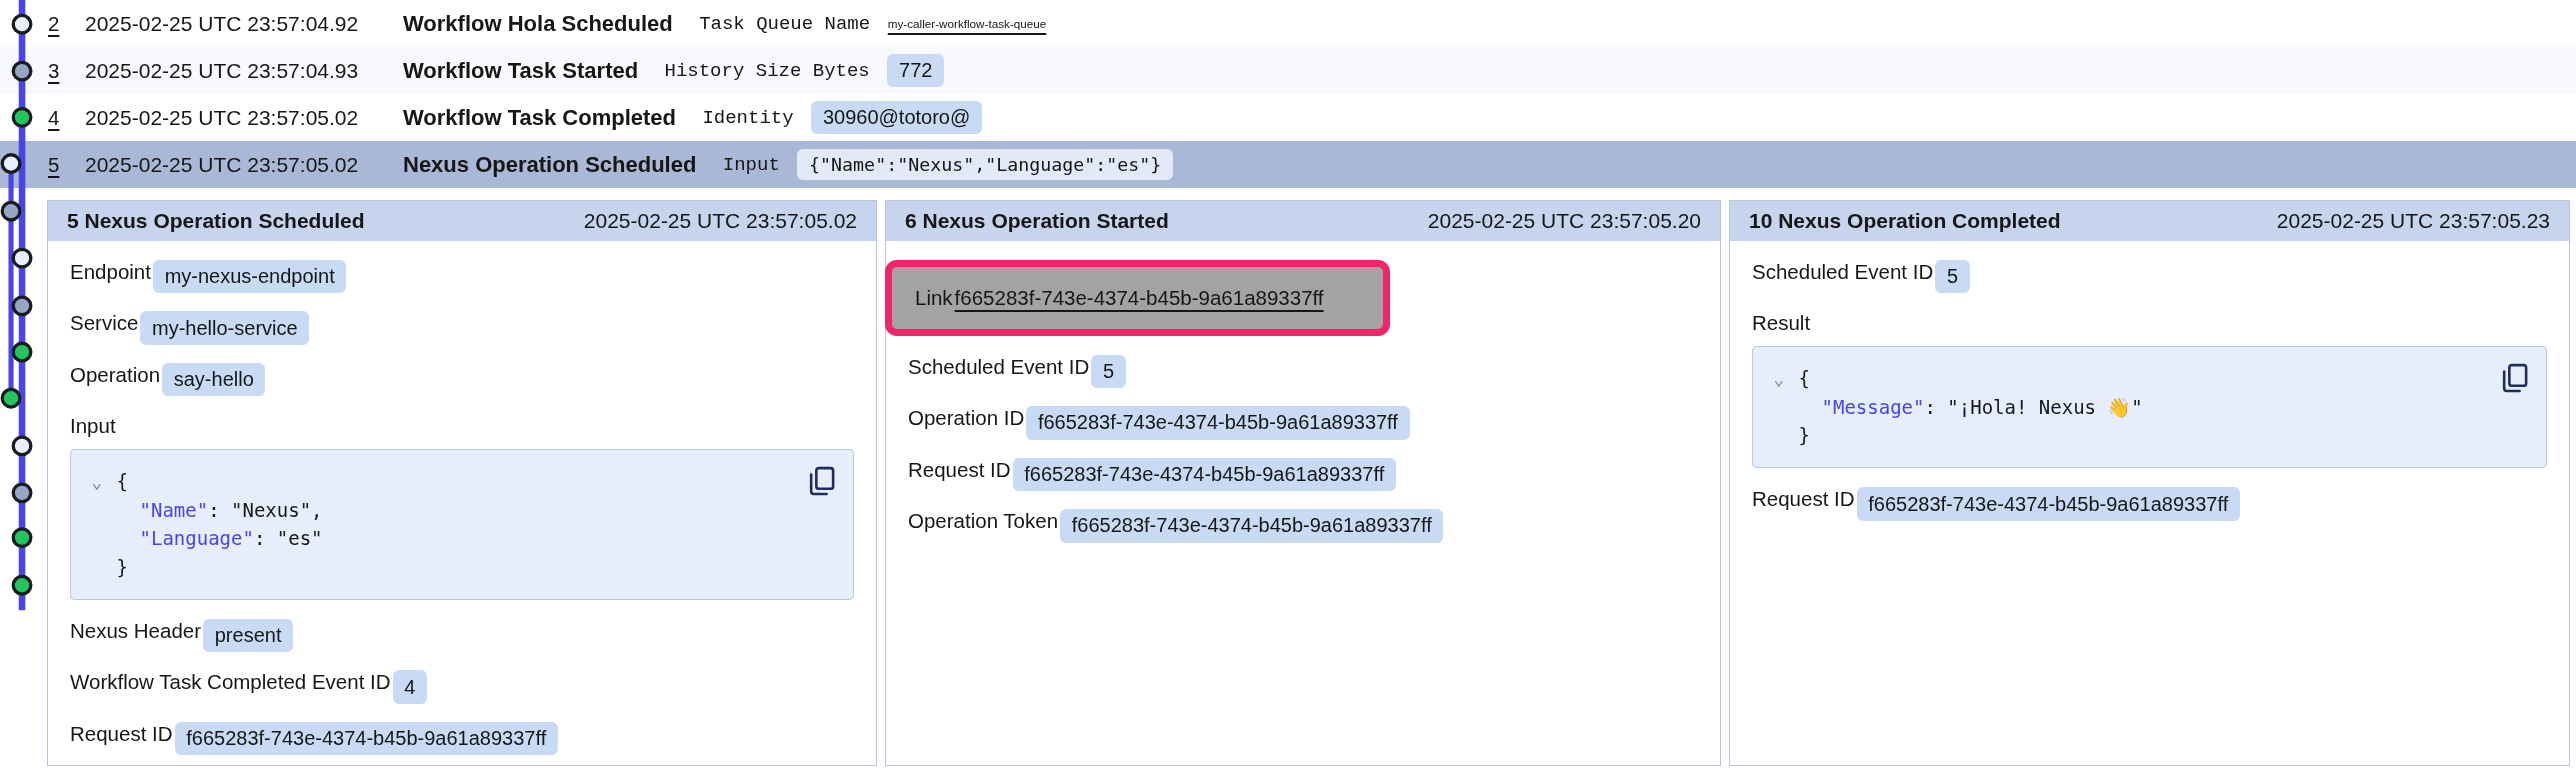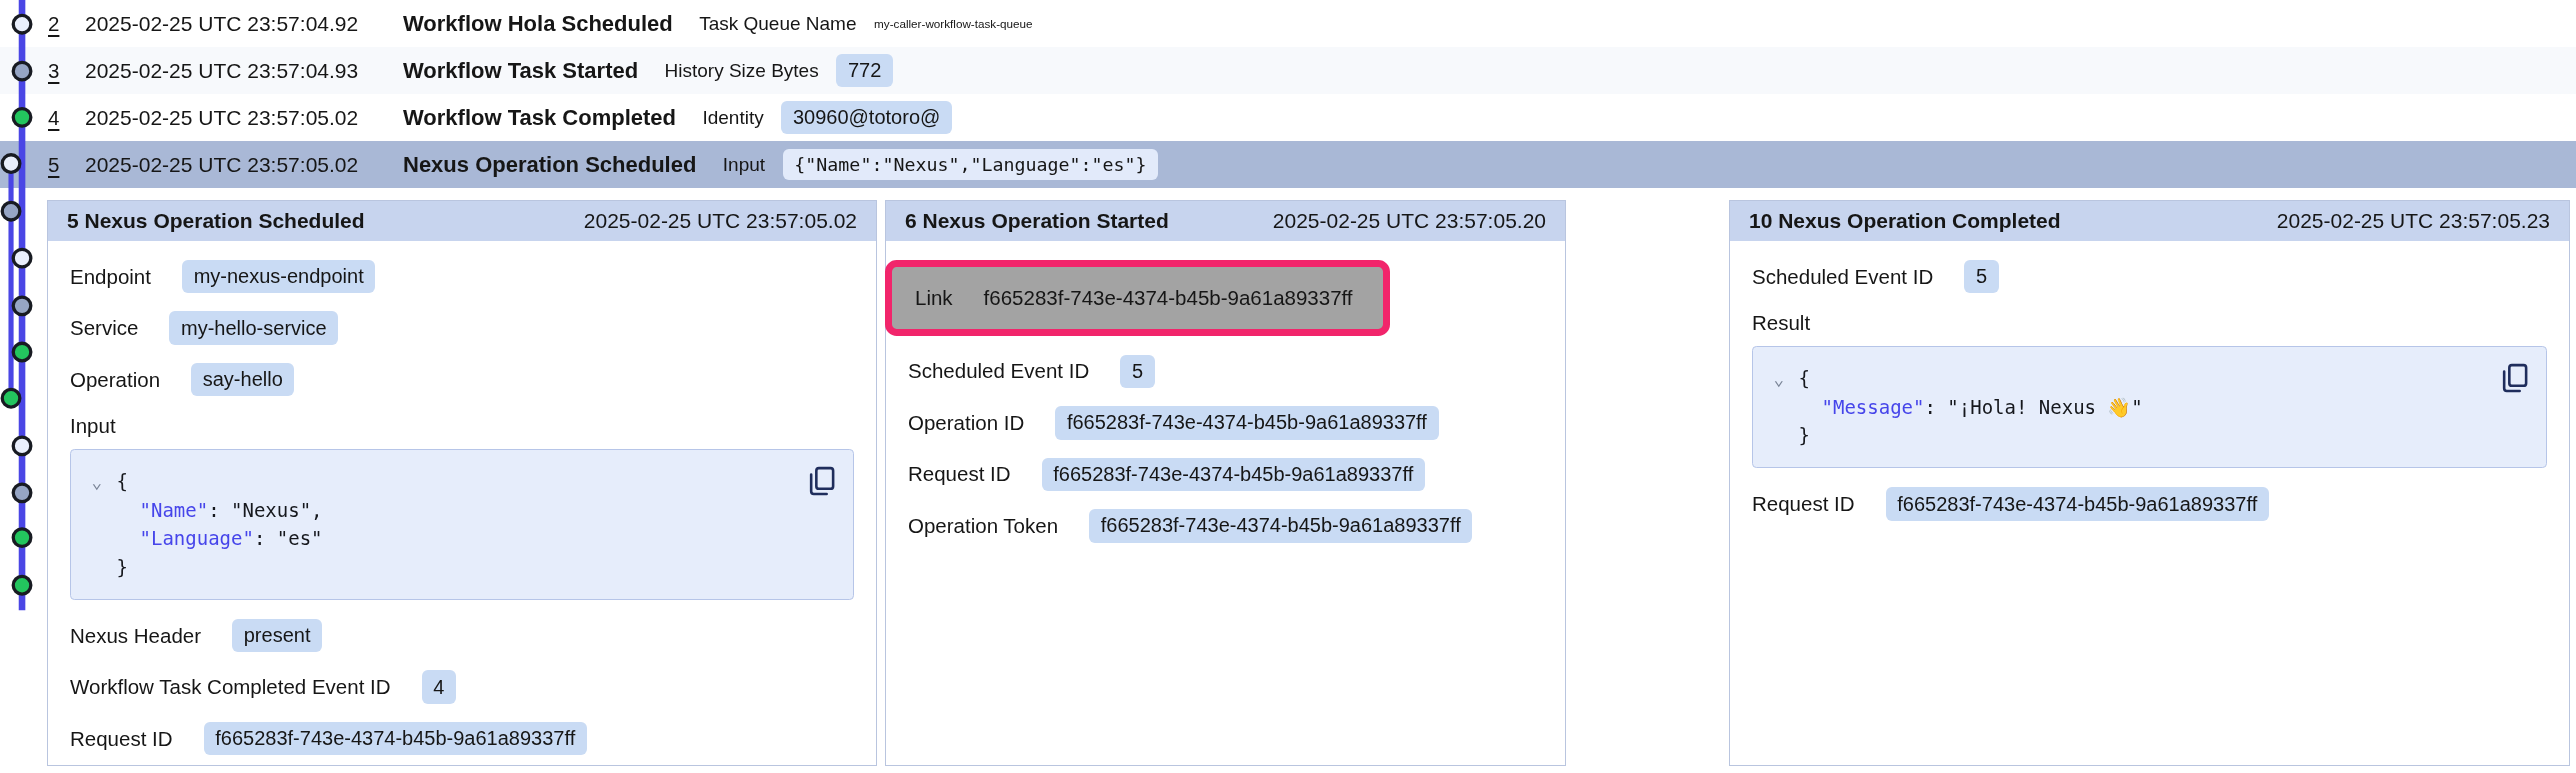--- a/index.html
+++ b/index.html
@@ -8,46 +8,46 @@
 
   
   .events{position:absolute;left:0;top:0;width:100%;}
   .event-row{height:47px;display:flex;align-items:center;padding-left:48px;box-sizing:border-box;}
   .event-row.alt{background:#f7f9fc;}
   .event-row.selected{background:var(--selected_row);}
   .ev-num{width:37px;font-size:20.5px;font-weight:500;text-decoration:underline;
           text-underline-offset:4.4px;text-decoration-thickness:1.8px;cursor:pointer;}
   .ev-time{width:318px;font-size:21px;}
   .ev-name{font-size:22px;font-weight:700;margin-right:26.4px;white-space:nowrap;}
-  .ev-detail-label{font-size:19px;margin-right:17.6px;white-space:nowrap;}
+  .ev-detail-label{font-size:19px;margin-right:17.6px;white-space:nowrap;font-family:Liberation Mono, monospace;}
   .badge{background:var(--badge_bg);border-radius:5.9px;padding:5.1px 11.7px;font-size:20px;white-space:nowrap;}
   .selected .badge{background:#e2eafa;}
   .mono{font-family:"DejaVu Sans Mono",monospace;font-size:18.3px;}
-  .link{text-underline-offset:5.1px;text-decoration-thickness:1.8px;
+  .link{text-decoration:underline;text-underline-offset:5.1px;text-decoration-thickness:1.8px;
         font-weight:500;cursor:pointer;color:#161616;white-space:nowrap;}
 
   
   .timeline{position:absolute;left:0;top:0;z-index:3;pointer-events:none;}
   .tl-line{stroke:var(--accent_blue);}
   .dot{stroke:#181b22;stroke-width:4.5;}
   .dot-scheduled{fill:var(--dot_scheduled);}
   .dot-started{fill:var(--dot_started);}
   .dot-completed{fill:var(--dot_completed);}
 
   
   .panel{position:absolute;top:200px;height:566px;box-sizing:border-box;background:#fff;
          border:1.5px solid var(--panel_border);}
   #panel1{left:47px;width:830px;}
-  #panel2{left:885px;width:681px;}
+  #panel2{left:885px;width:836px;}
   #panel3{left:1729px;width:841px;}
   .panel-header{height:40px;background:var(--panel_header);display:flex;justify-content:space-between;
                 align-items:center;padding:0 19px;font-size:21px;gap:35px;}
   .panel-title{font-weight:600;}
   .panel-body{padding:19px 22px;position:relative;box-sizing:border-box;}
-  .frow{display:flex;align-items:center;margin-bottom:18.3px;font-size:20.5px;gap:31px;}
+  .frow{display:flex;align-items:flex-start;margin-bottom:18.3px;font-size:20.5px;gap:2px;}
   .flabel{white-space:nowrap;}
   .sublabel{font-size:20.5px;margin:4.4px 0 10.3px 0;}
 
   .codeblock{background:var(--code_bg);border:1.5px solid #b6c5e8;border-radius:4.4px;
              padding:17.6px 20.5px;position:relative;font-family:"DejaVu Sans Mono",monospace;
              font-size:19px;line-height:1.5;color:#16181d;margin-bottom:19px;}
   .json-key{color:var(--json_key);}
   .json-line{white-space:pre;}
   .json-line.indent{padding-left:48px;}
   .json-line.close{padding-left:25px;}

